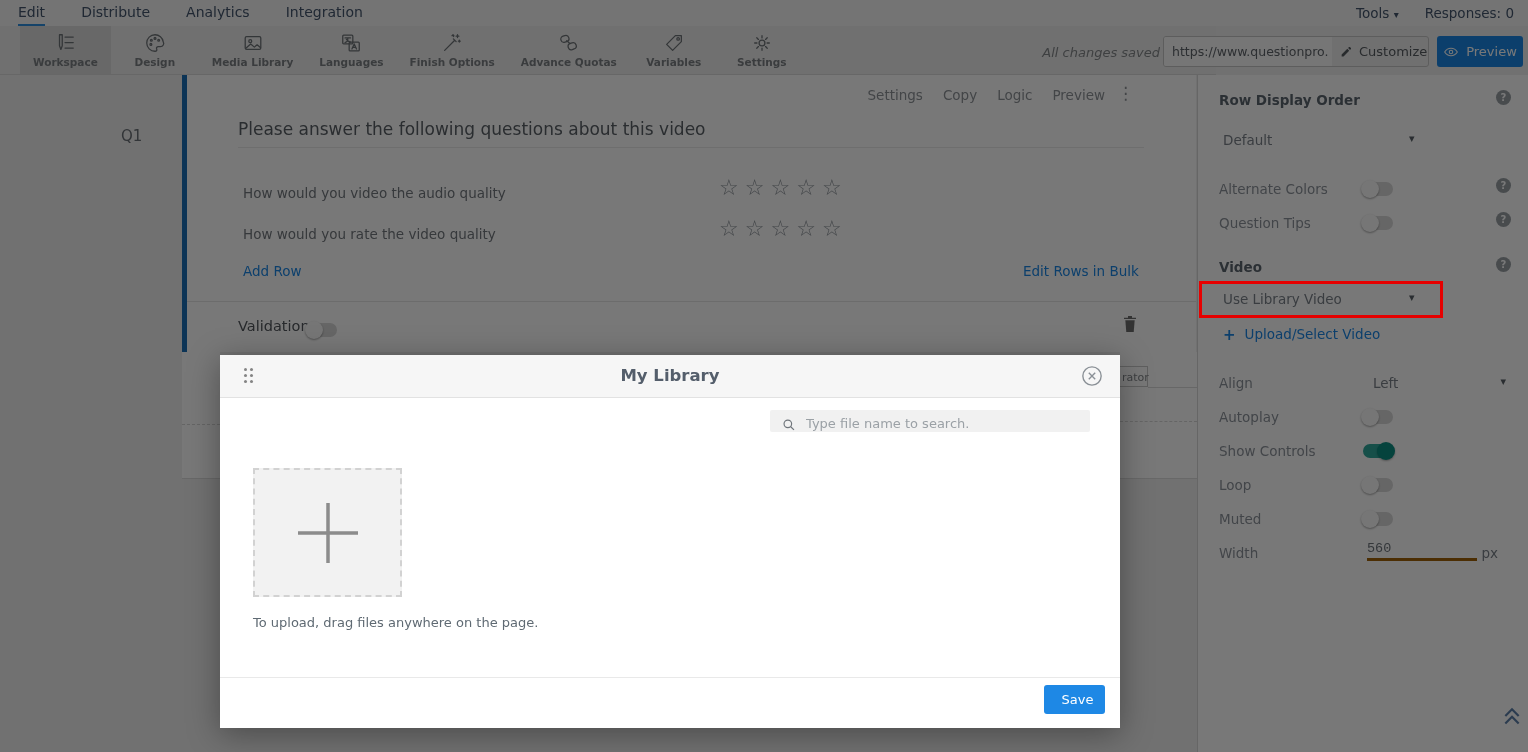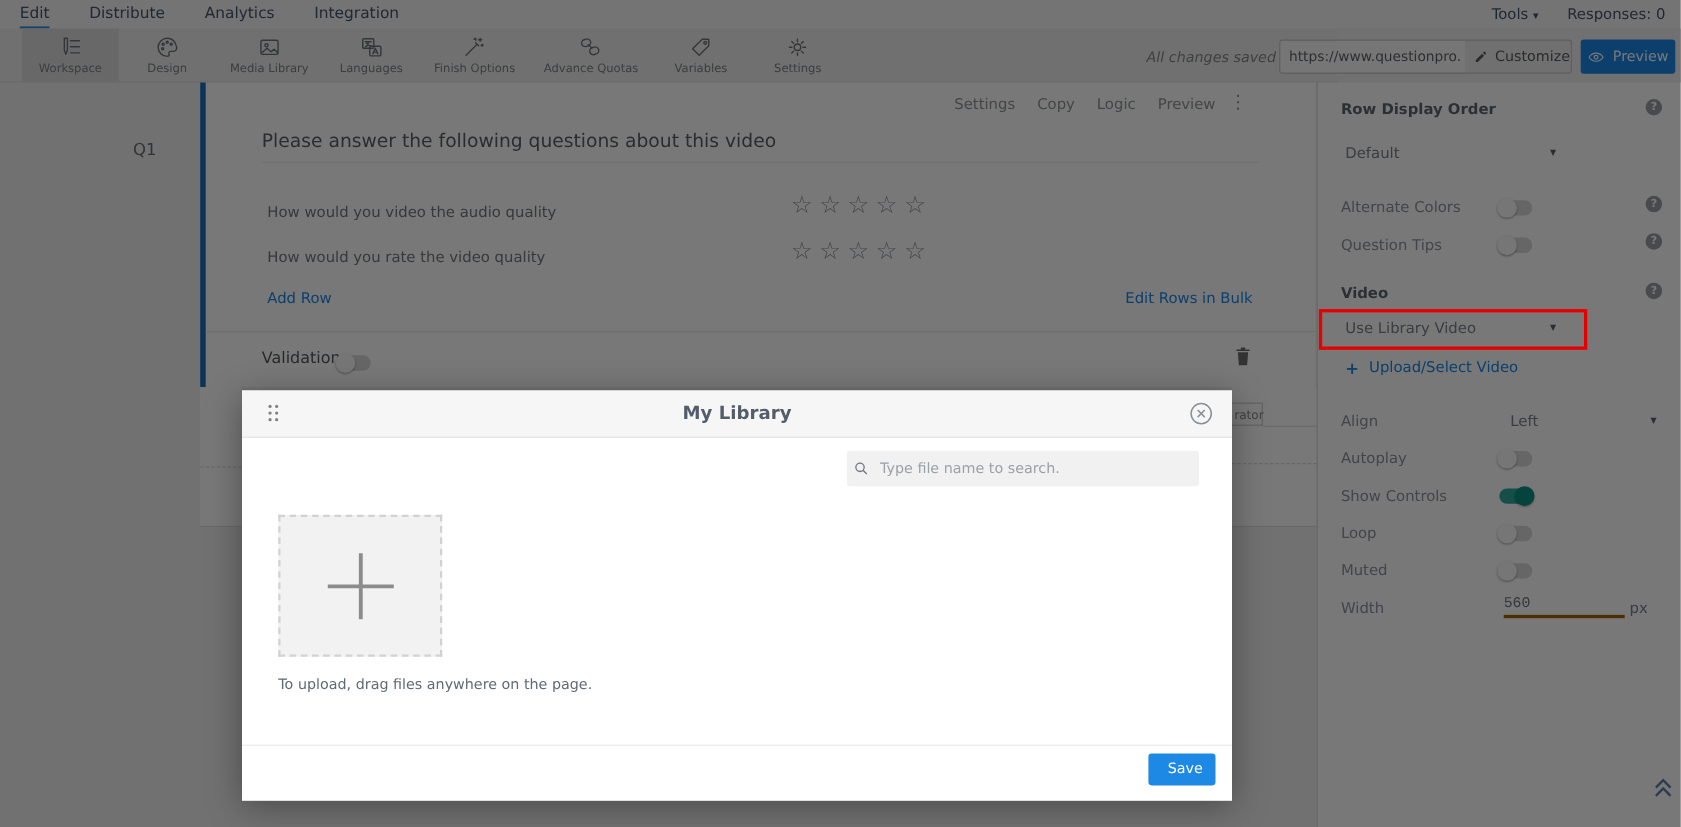--- a/index.html
+++ b/index.html
@@ -11,21 +11,21 @@
   
   .topnav{left:0;top:0;width:1528px;height:26px;background:#f6f6f6;display:flex;align-items:center;}
   .nav-left{display:flex;gap:36px;padding-left:18px;flex:1;}
   .nav-item{font-size:14px;font-weight:500;color:#44566e;cursor:pointer;line-height:24px;}
   .nav-item.active{border-bottom:2px solid #2e8fe0;}
   .nav-right{display:flex;gap:26px;padding-right:14px;font-size:13.5px;color:#44566e;align-items:center;}
   .caret{font-size:10px;color:#44566e;}
 
   
   .toolbar{left:0;top:26px;width:1216px;height:49px;background:#efefef;border-bottom:1px solid #dcdcdc;
-           display:flex;align-items:stretch;padding-left:20px;box-sizing:border-box;}
+           display:flex;align-items:stretch;padding-left:20px;box-sizing:border-box;font-weight:bold;}
   .tb-item{display:flex;flex-direction:column;align-items:center;justify-content:center;gap:2px;
            padding:0 13px;min-width:62px;cursor:pointer;}
   .tb-item.selected{background:#dedede;}
   .tb-label{font-size:10.5px;color:#7c8084;white-space:nowrap;}
   .tb-item svg{stroke:#6e7377;fill:none;stroke-width:1.4;stroke-linecap:round;stroke-linejoin:round;}
   .saved{right:368px;top:45px;font-size:13px;font-style:italic;color:#85888b;}
   .urlgroup{left:1163px;top:36px;width:266px;height:31px;border:1px solid #c6c6c6;border-radius:3px;
             background:#efefef;display:flex;align-items:center;box-sizing:border-box;overflow:hidden;}
   .urlgroup input{width:176px;height:100%;border:none;outline:none;background:#fbfbfb;
                   font-size:12.5px;color:#5f646a;padding:0 4px 0 8px;font-family:inherit;}
@@ -87,22 +87,22 @@
 
   
   .modal{left:220px;top:355px;width:900px;height:373px;background:#fff;z-index:100;
          box-shadow:0 6px 30px rgba(0,0,0,.35);}
   .m-header{position:absolute;left:0;top:0;right:0;height:42px;background:#f6f6f6;border-bottom:1px solid #e2e2e2;}
   .drag{position:absolute;left:24px;top:13px;width:3px;height:3px;border-radius:50%;background:#848484;
         box-shadow:6px 0 0 #848484,0 6px 0 #848484,6px 6px 0 #848484,0 12px 0 #848484,6px 12px 0 #848484;}
   .m-title{position:absolute;left:0;right:0;top:0;line-height:42px;text-align:center;font-size:16.5px;
            font-weight:bold;color:#545e6b;}
   .m-close{position:absolute;right:17px;top:10px;cursor:pointer;}
-  .m-search{position:absolute;left:550px;top:55px;width:320px;height:32px;background:#f1f1f1;border-radius:2px;
-            display:flex;align-items:center;gap:8px;padding:0 6px;box-sizing:border-box;}
+  .m-search{position:absolute;left:550px;top:55px;width:320px;height:22px;background:#f1f1f1;border-radius:2px;
+            display:flex;align-items:flex-end;gap:8px;padding:0 12px;box-sizing:border-box;}
   .m-search input{flex:1;border:none;outline:none;background:transparent;font-size:13px;color:#5c666e;font-family:inherit;}
   .m-search input::placeholder{color:#9ba1a6;}
   .upl-tile{position:absolute;left:33px;top:113px;width:149px;height:129px;background:#f2f2f2;
             border:2px dashed #d2d2d2;box-sizing:border-box;display:flex;align-items:center;justify-content:center;cursor:pointer;}
   .m-caption{position:absolute;left:33px;top:260px;font-size:13px;color:#5f6a73;}
   .m-footer{position:absolute;left:0;right:0;top:322px;border-top:1px solid #e9e9e9;}
   .btn-save{position:absolute;right:15px;top:330px;width:55px;height:29px;background:#1e88e5;border-radius:3px;
             color:#fff;font-size:13px;font-weight:500;display:flex;align-items:center;justify-content:center;cursor:pointer;padding-left:6px;}
 </style>
 </head>

